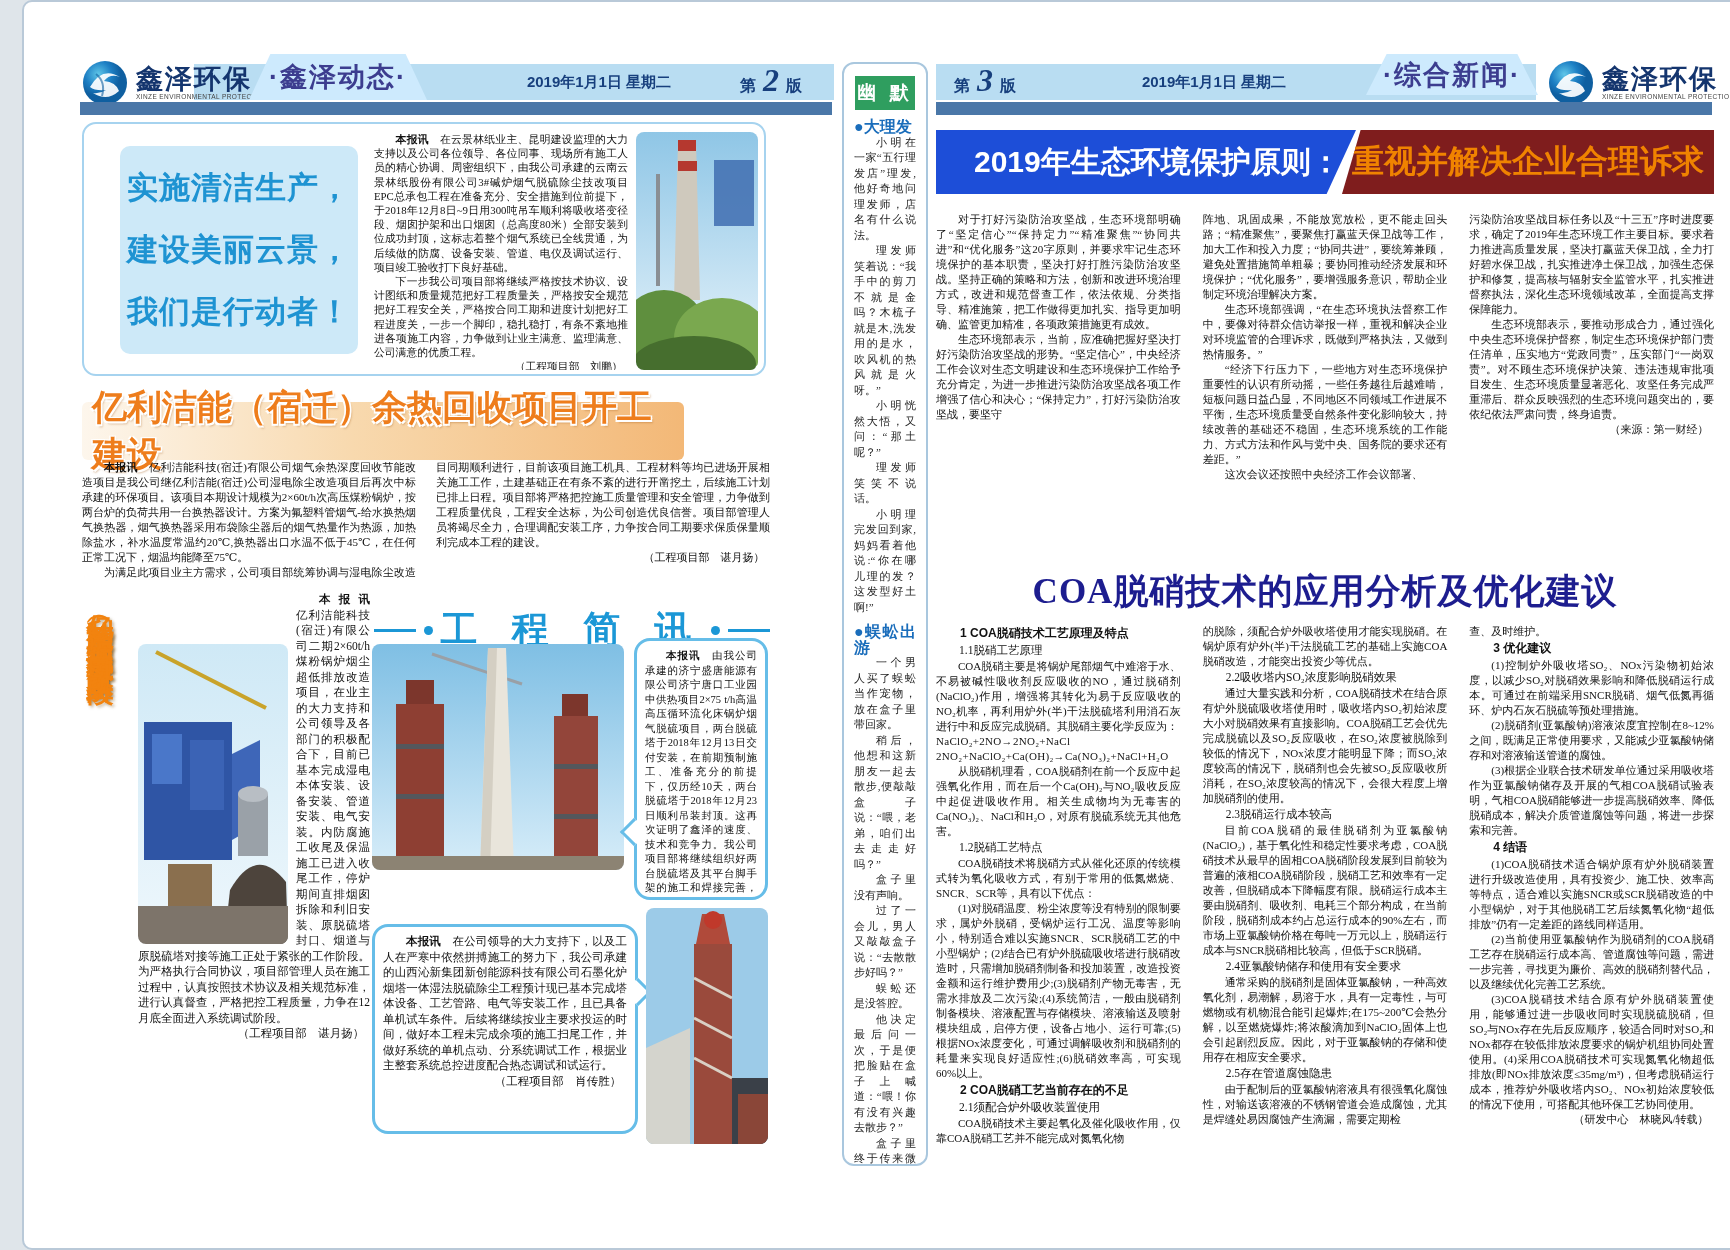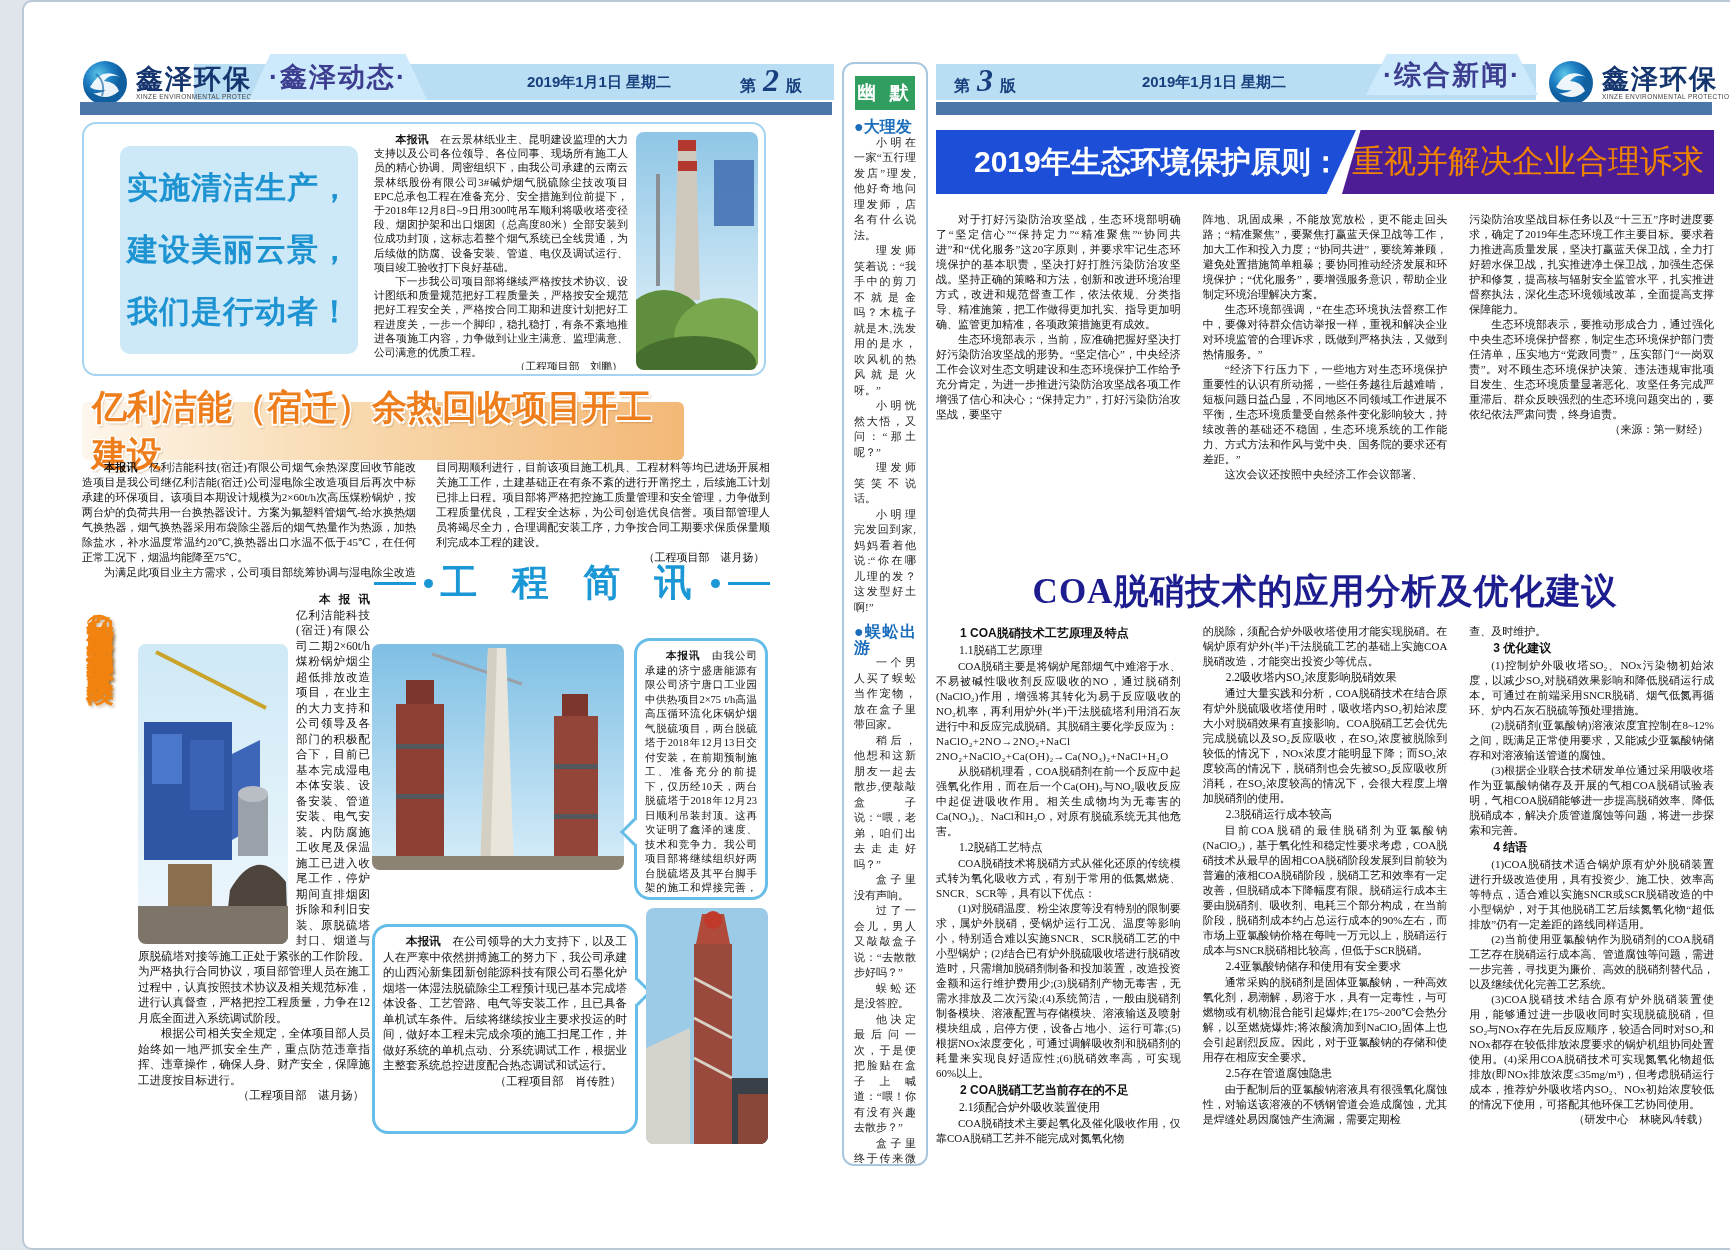--- a/index.html
+++ b/index.html
@@ -76,25 +76,25 @@
   .humor-body { font-size:11px; line-height:15.5px; text-align:justify; color:#222; }
   .humor-body p { text-indent:2em; }
 
   
   .envhead { display:flex; height:64px; }
   .envhead .green { width:420px; background:#1d4ed8;
                     clip-path:polygon(0 0,100% 0,93% 100%,0 100%);
                     display:flex; align-items:center; padding-left:38px;
                     font-family:"Liberation Sans","DejaVu Sans",sans-serif;
                     font-weight:900; font-size:30px; color:#fff; }
-  .envhead .gray { flex:1; background:#4c1d95; margin-left:-14px;
+  .envhead .gray { flex:1; background:#7f1d1d; margin-left:-14px;
                    clip-path:polygon(5% 0,100% 0,100% 100%,0 100%);
                    display:flex; align-items:center; justify-content:center;
                    font-family:"Liberation Sans","DejaVu Sans",sans-serif;
-                   font-weight:400; font-size:32px; color:#f08300; }
+                   font-weight:700; font-size:32px; color:#f08300; }
   .threecol { display:flex; gap:22px; overflow:hidden; }
   .threecol > div { flex:1; }
   .p3txt { font-size:11px; line-height:15px; }
   .coahead { text-align:center; font-family:"Liberation Serif","DejaVu Serif",serif;
              font-weight:900; font-size:35px; color:#1d1d8f; letter-spacing:1px; }
   .h1s { font-family:"Liberation Sans","DejaVu Sans",sans-serif; font-weight:bold;
          font-size:12px; text-indent:2em; margin:2px 0; }
   .h2s { font-size:11.5px; text-indent:2em; margin:1px 0; }
   .formula { text-indent:1.5em; font-size:11px; letter-spacing:.3px; }
   .source { text-align:right; padding-right:.5em; }
@@ -189,25 +189,24 @@
       <rect x="14" y="90" width="30" height="50" fill="#4a77c9"></rect>
       <rect x="52" y="96" width="34" height="70" fill="#3b63b5"></rect>
       <polygon points="94,110 122,96 122,180 94,196" fill="#3e66b8"></polygon>
       <rect x="100" y="150" width="30" height="62" fill="#9aa1a8"></rect>
       <ellipse cx="115" cy="150" rx="15" ry="8" fill="#b8bec4"></ellipse>
       <path d="M92 246 Q118 200 148 238 L150 300 L86 300 Z" fill="#4d443c"></path>
       <rect x="0" y="262" width="150" height="38" fill="#7d746a"></rect>
       <rect x="30" y="220" width="44" height="42" fill="#8a6f4e"></rect>
     </svg>
     <p><b class="tag">本报讯</b>　<span>亿利洁能科技(宿迁)有限公司二期2×60t/h煤粉锅炉烟尘超低排放改造项目，在业主的大力支持和公司领导及各部门的积极配合下，目前已基本完成湿电本体安装、设备安装、管道安装、电气安装。内防腐施工收尾及保温施工已进入收尾工作，停炉期间直排烟囱拆除和利旧安装、原脱硫塔封口、烟道与原脱硫塔对接等施工正处于紧张的工作阶段。为严格执行合同协议，项目部管理人员在施工过程中，认真按照技术协议及相关规范标准，进行认真督查，严格把控工程质量，力争在12月底全面进入系统调试阶段。</span></p>
-    <p>根据公司相关安全规定，全体项目部人员始终如一地严抓安全生产，重点防范违章指挥、违章操作，确保人身、财产安全，保障施工进度按目标进行。</p>
     <p class="byline">（工程项目部　谌月扬）</p>
   </div>
 
-  <div class="abs briefshead" style="left:350px;top:556px;width:396px;">
+  <div class="abs briefshead" style="left:350px;top:603px;width:396px;">
     <div class="line"></div>
     <div class="dot"></div>
     <div class="briefstitle">工 程 简 讯</div>
     <div class="dot"></div>
     <div class="line"></div>
   </div>
 
   <svg class="abs photo" style="left:348px;top:642px;" width="252" height="226" viewBox="0 0 252 226">
     <defs>
         <linearGradient id="sky3" x1="0" y1="0" x2="0" y2="1">

